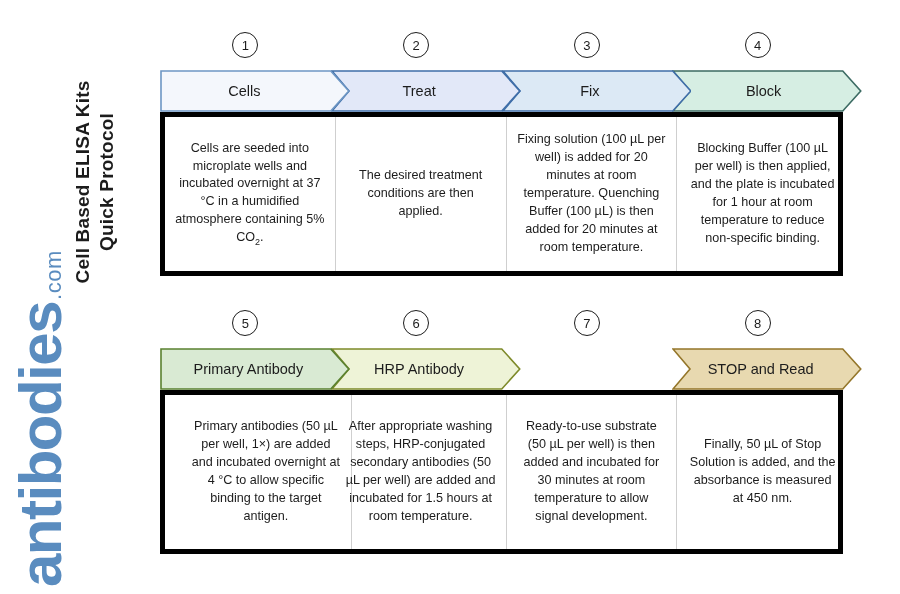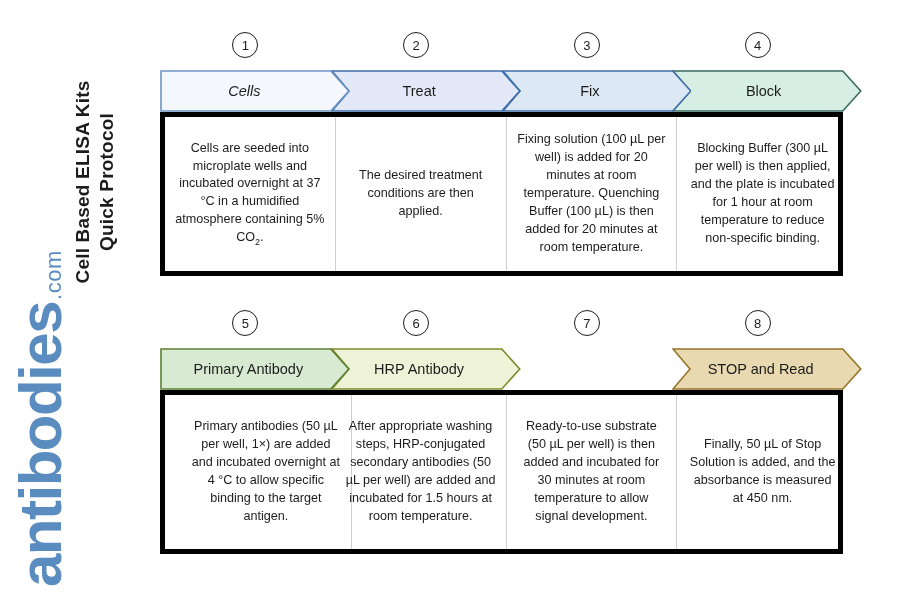--- a/index.html
+++ b/index.html
@@ -169,21 +169,21 @@
       <div class="step-number" style="left: 413.875px;">3</div>
       <div class="step-number" style="left: 584.625px;">4</div>
     </div>
   <div class="chev-band">
       <div class="chev" style="left: 0px; width: 189.75px; z-index: 10;">
         <div class="shape">
           <svg viewBox="0 0 189.75 42" preserveAspectRatio="none">
          <path d="M1,1 L170.75,1 L188.75,21 L170.75,41 L1,41 Z" fill="#f4f7fc" stroke="#6d96c4" stroke-width="1.6"></path>
        </svg>
         </div>
-        <span class="chev-label" style="margin-right: 27px; font-style: italic;">Cells</span>
+        <span class="chev-label" style="margin-right: 27px;">Cells</span>
       </div>
       <div class="chev" style="left: 170.75px; width: 189.75px; z-index: 9;">
         <div class="shape">
           <svg viewBox="0 0 189.75 42" preserveAspectRatio="none">
          <path d="M1,1 L170.75,1 L188.75,21 L170.75,41 L1,41 L18,21 Z" fill="#e2e8f8" stroke="#3f6ea8" stroke-width="1.6"></path>
        </svg>
         </div>
         <span class="chev-label" style="margin-right: 19px;">Treat</span>
       </div>
       <div class="chev" style="left: 341.5px; width: 189.75px; z-index: 8;">
@@ -207,21 +207,21 @@
       <div class="body-cell" style="left: 0px; width: 170.75px;">
         <p>Cells are seeded into microplate wells and incubated overnight at 37 °C in a humidified atmosphere containing 5% CO<sub>2</sub>.</p>
       </div>
       <div class="body-cell" style="left: 170.75px; width: 170.75px;">
         <p>The desired treatment conditions are then applied.</p>
       </div>
       <div class="body-cell" style="left: 341.5px; width: 170.75px;">
         <p>Fixing solution (100 µL per well) is added for 20 minutes at room temperature. Quenching Buffer (100 µL) is then added for 20 minutes at room temperature.</p>
       </div>
       <div class="body-cell" style="left: 512.25px; width: 170.75px; border-right: none;">
-        <p>Blocking Buffer (300 µL per well) is then applied, and the plate is incubated for 1 hour at room temperature to reduce non-specific binding.</p>
+        <p>Blocking Buffer (100 µL per well) is then applied, and the plate is incubated for 1 hour at room temperature to reduce non-specific binding.</p>
       </div>
     </div>
 </div>
 
 <div class="flow-row" id="row-2">
   <div class="step-numbers">
       <div class="step-number" style="left: 72.375px;">5</div>
       <div class="step-number" style="left: 243.125px;">6</div>
       <div class="step-number" style="left: 413.875px;">7</div>
       <div class="step-number" style="left: 584.625px;">8</div>

